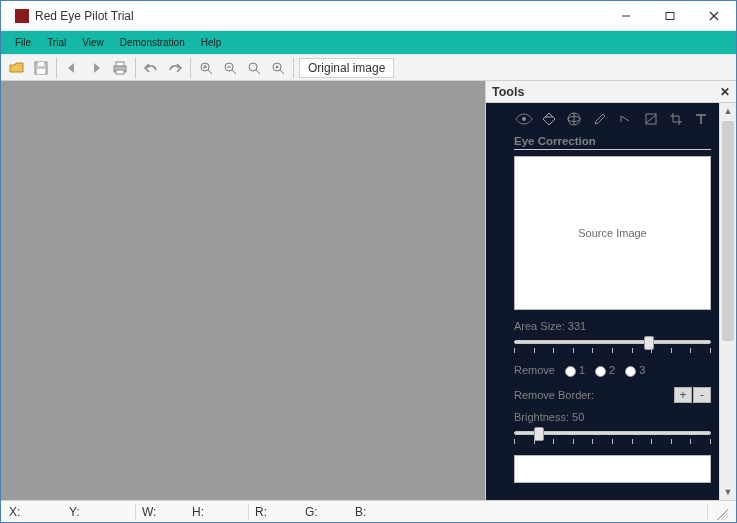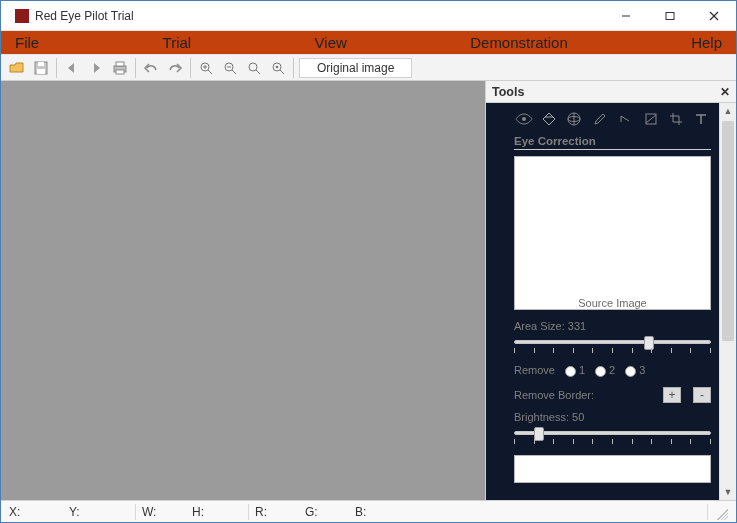--- a/index.html
+++ b/index.html
@@ -3,51 +3,51 @@
 <meta charset="utf-8">
 <style>
 * { box-sizing: border-box; margin: 0; padding: 0; font-family: "Segoe UI", Tahoma, sans-serif; }
 html, body { width: 737px; height: 523px; overflow: hidden; background: #fff; }
 .window { width: 737px; height: 523px; border: 1px solid #4a7fb0; display: flex; flex-direction: column; background: #fff; }
 .titlebar { height: 30px; background: #fff; display: flex; align-items: center; padding: 0 0 0 14px; border-bottom: 1px solid #e5e5e5; }
 .titlebar .appicon { width: 14px; height: 14px; background: #8b1a1a; margin-right: 6px; }
 .titlebar .title { font-size: 12px; color: #333; flex: 0 0 auto; }
 .titlebar .spacer { flex: 1; }
 .titlebar .winbtn { width: 44px; height: 30px; display: flex; align-items: center; justify-content: center; font-size: 13px; color: #333; }
-.menubar { height: 24px; display: flex; align-items: center; padding: 0 6px; font-size: 15px; color: #222; border-bottom: 1px solid #e5e5e5; background: #c2410c; justify-content: space-between; }
+.menubar { height: 24px; display: flex; align-items: center; padding: 0 6px; font-size: 10px; color: #222; border-bottom: 1px solid #e5e5e5; background: #14b8a6; }
 .menubar .mi { padding: 3px 8px; }
 .toolbar { height: 26px; background: #f3f3f3; border-bottom: 1px solid #d0d0d0; display: flex; align-items: center; padding: 0 4px; gap: 0; }
 .toolbar .tbtn { width: 24px; height: 22px; display: flex; align-items: center; justify-content: center; margin: 0 0px; border: 1px solid transparent; }
 .toolbar .sep { width: 1px; height: 20px; background: #c8c8c8; margin: 0 3px; }
-.toolbar .lbl { font-size: 12px; color: #333; padding: 2px 17px; border: 1px solid #d0d0d0; background: #fff; margin-left: 2px; }
+.toolbar .lbl { font-size: 12px; color: #333; padding: 2px 8px; border: 1px solid #d0d0d0; background: #fff; margin-left: 2px; }
 .content { flex: 1; display: flex; min-height: 0; }
 .canvas { flex: 1; background: #9b9b9b; }
 .tools { width: 251px; background: #0f172a; border-left: 1px solid #d0d0d0; display: flex; flex-direction: column; min-height: 0; }
 .tools-header { height: 22px; background: #f3f3f3; border-bottom: 1px solid #d0d0d0; display: flex; align-items: center; padding: 0 6px; font-size: 12.5px; font-weight: 600; color: #333; }
 .tools-header .close { margin-left: auto; font-size: 12px; font-weight: bold; cursor: default; }
 .tools-body { flex: 1; display: flex; min-height: 0; }
 .tools-main { flex: 1; padding: 6px 8px 6px 28px; overflow: hidden; }
 .tools-scroll { width: 17px; background: #efefef; border-left: 1px solid #ddd; position: relative; }
 .tools-scroll .up, .tools-scroll .down { position: absolute; left: 0; right: 0; height: 16px; display: flex; align-items: center; justify-content: center; font-size: 9px; color: #666; background: #efefef; }
 .tools-scroll .up { top: 0; }
 .tools-scroll .down { bottom: 0; }
 .tools-scroll .thumb { position: absolute; left: 2px; right: 2px; top: 18px; height: 220px; background: #cfcfcf; border-radius: 2px; }
 .tool-icons { display: flex; gap: 6px; margin-bottom: 6px; color: #808080; }
 .tool-icons .ti { width: 20px; height: 20px; display: flex; align-items: center; justify-content: center; }
 .section-title { font-size: 11.5px; font-weight: 700; color: #808080; border-bottom: 1px solid #ccc; padding-bottom: 2px; margin-bottom: 6px; }
-.preview { border: 1px solid #b8b8b8; background: #fff; height: 154px; display: flex; align-items: flex-end; justify-content: center; font-size: 11px; color: #6a6a6a; margin-bottom: 10px; }
+.preview { border: 1px solid #b8b8b8; background: #fff; height: 154px; display: flex; align-items: center; justify-content: center; font-size: 11px; color: #6a6a6a; margin-bottom: 10px; }
 .field-label { font-size: 11px; color: #808080; margin-bottom: 4px; }
 .slider { position: relative; height: 20px; margin-bottom: 8px; }
 .slider .track { position: absolute; left: 0; right: 0; top: 4px; height: 4px; background: #d9d9d9; border: 1px solid #c4c4c4; border-radius: 2px; }
 .slider .thumb { position: absolute; top: 0; width: 10px; height: 14px; background: #e6e6e6; border: 1px solid #9a9a9a; border-radius: 2px; }
 .slider .ticks { position: absolute; left: 0; right: 0; top: 12px; height: 6px; display: flex; justify-content: space-between; }
 .slider .ticks span { width: 1px; height: 5px; background: #b8b8b8; }
 .formula-row { display: flex; align-items: center; gap: 10px; font-size: 11px; color: #808080; margin: 8px 0 10px; }
 .radio { width: 11px; height: 11px; border: 1px solid #9a9a9a; border-radius: 50%; display: inline-block; vertical-align: middle; margin-right: 3px; background: #fff; }
-.rb-row { display: flex; align-items: center; gap: 12px; font-size: 11px; color: #808080; margin-bottom: 8px; }
+.rb-row { display: flex; align-items: center; gap: 1px; font-size: 11px; color: #808080; margin-bottom: 8px; }
 .rb-row .lbltxt { flex: 1; }
 .sqbtn { width: 18px; height: 16px; background: #dcdcdc; border: 1px solid #b0b0b0; font-size: 12px; line-height: 12px; display: flex; align-items: center; justify-content: center; color: #555; }
 .blankbox { border: 1px solid #b8b8b8; background: #fff; height: 28px; margin-top: 6px; }
 .statusbar { height: 22px; border-top: 1px solid #d0d0d0; background: #f8f8f8; display: flex; align-items: center; font-size: 12px; color: #333; padding: 0 8px; gap: 0; }
 .statusbar .cell { width: 60px; }
 .statusbar .sep2 { width: 1px; height: 16px; background: #d8d8d8; margin: 0 6px; }
 .statusbar .grow { flex: 1; }
 .statusbar .grip { width: 14px; height: 14px; align-self: flex-end; margin-bottom: 2px; background:
   linear-gradient(135deg, transparent 60%, #bbb 60%, #bbb 65%, transparent 65%,
                   transparent 72%, #bbb 72%, #bbb 77%, transparent 77%,

